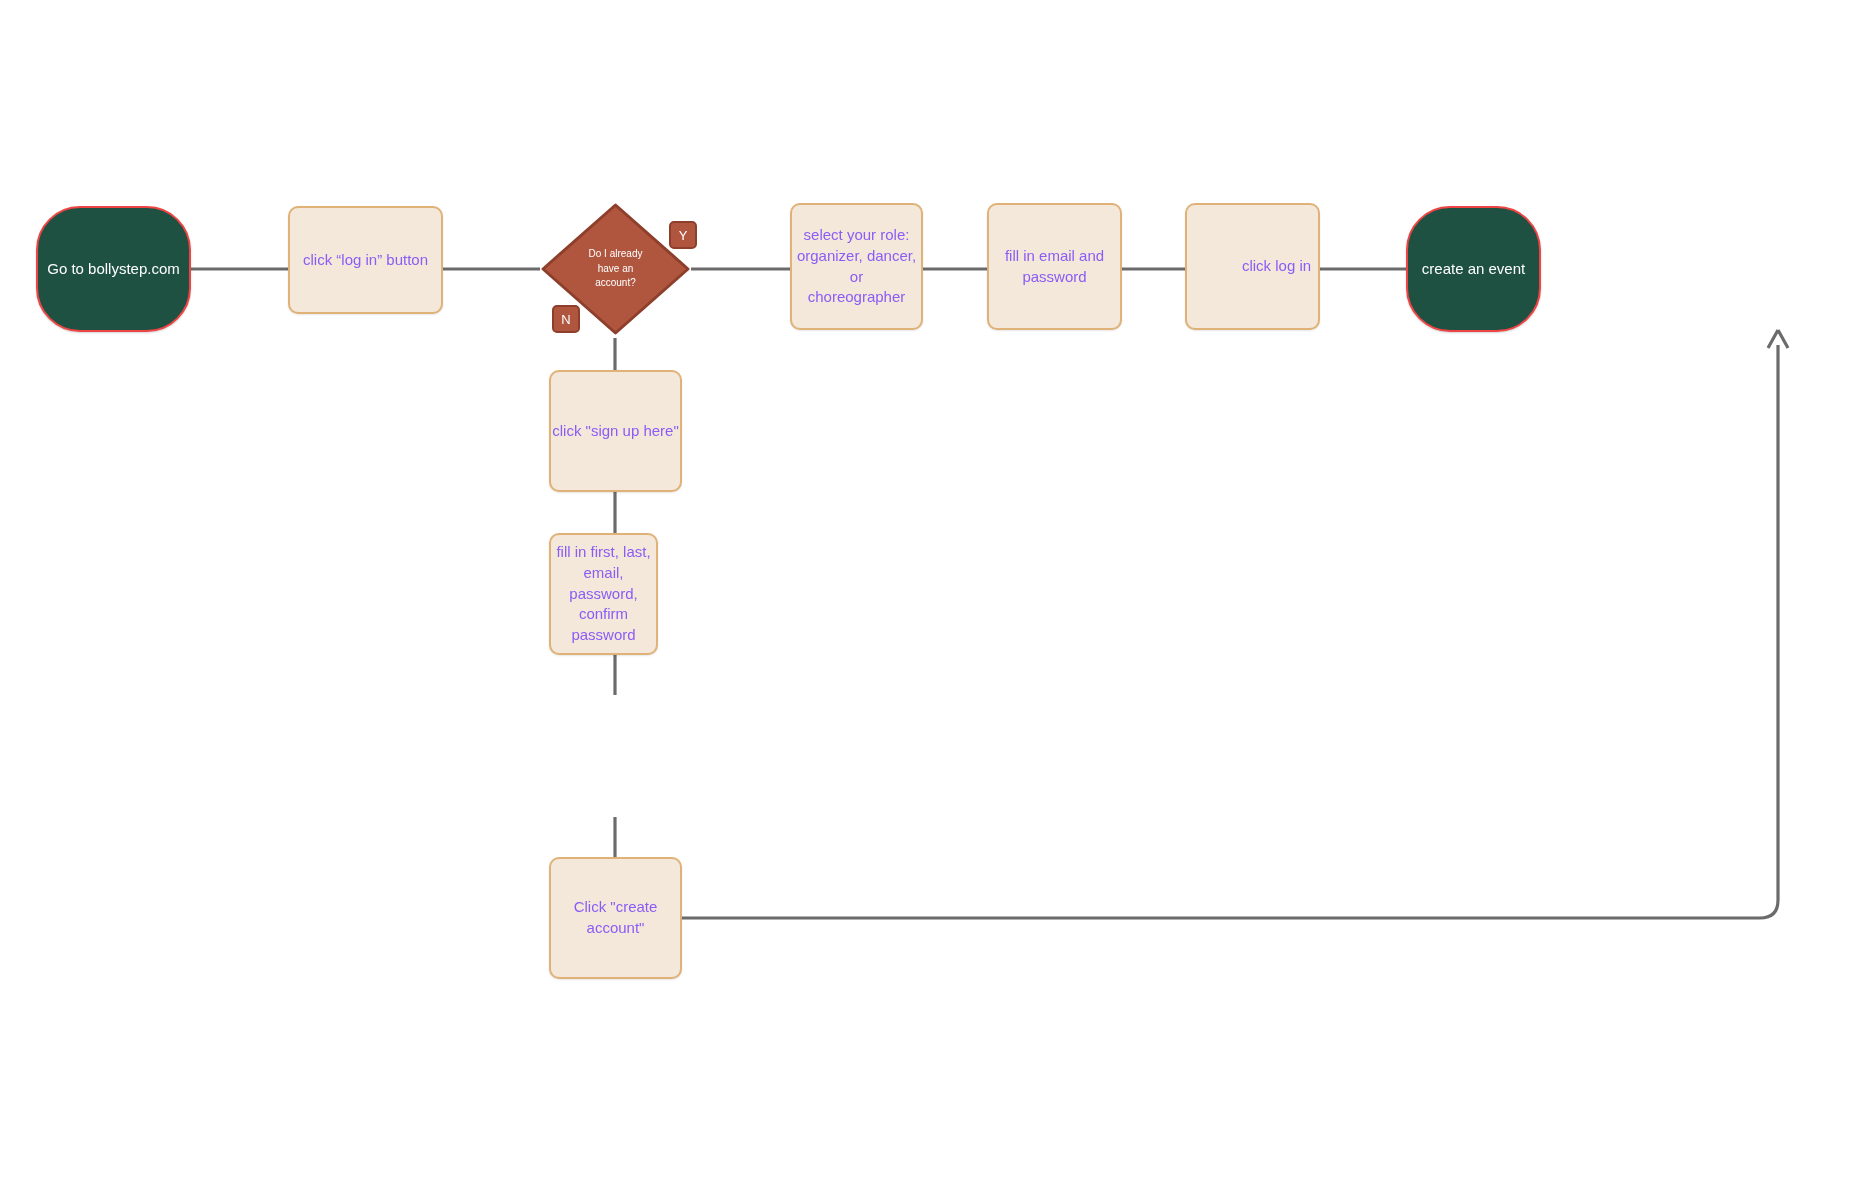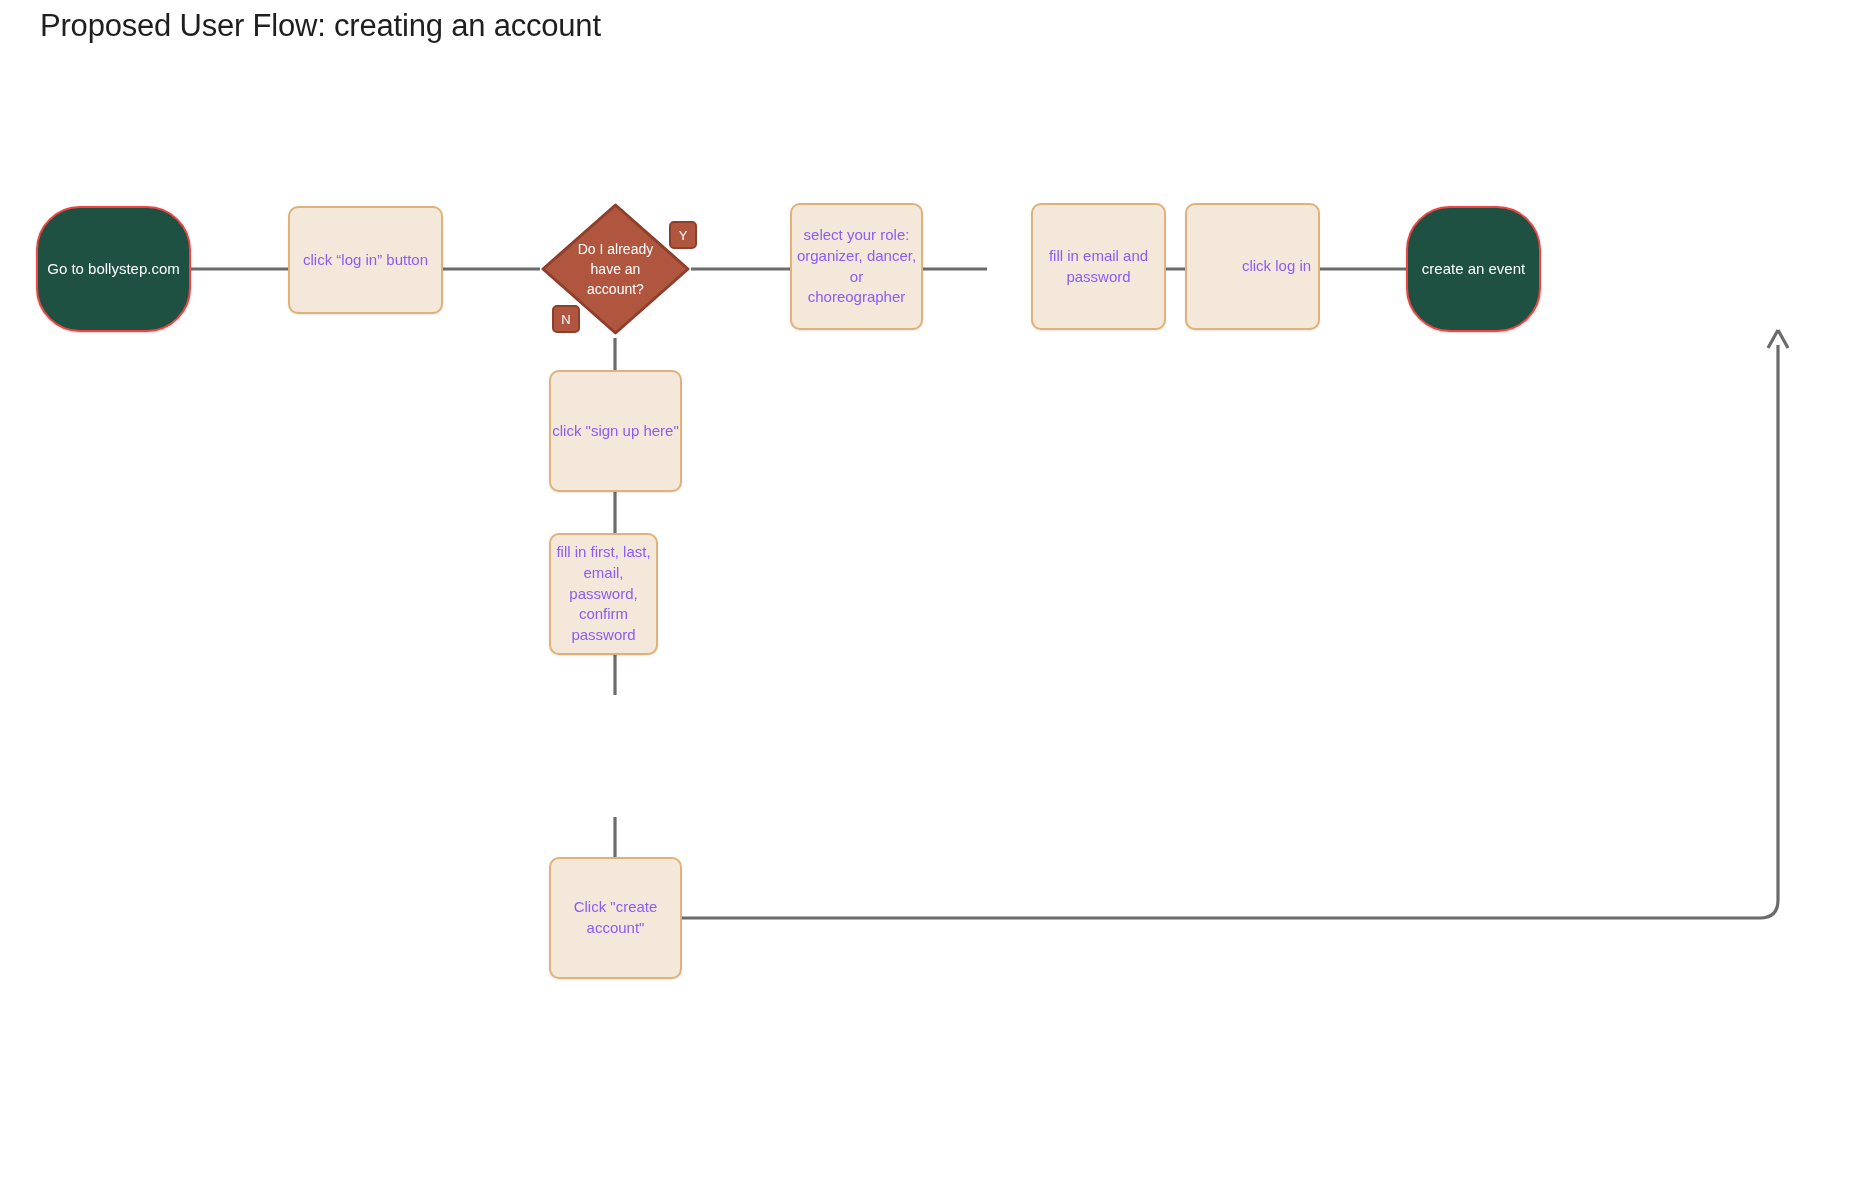--- a/index.html
+++ b/index.html
@@ -92,21 +92,21 @@
     position: absolute;
     left: 0;
     top: 0;
     width: 100%;
     height: 100%;
   }
   .node.decision .node-label {
     position: relative;
     z-index: 2;
     color: #ffffff;
-    font-size: 14px;
+    font-size: 10px;
     line-height: 1.45;
   }
 
   
   .badge {
     position: absolute;
     box-sizing: border-box;
     width: 28px;
     height: 28px;
     background: #b0563f;
@@ -118,21 +118,20 @@
     align-items: center;
     justify-content: center;
     z-index: 4;
   }
 </style>
 </head>
 <body>
 
 <div id="canvas">
 
-  <div id="title">Proposed User Flow: creating an account</div>
 
   <svg id="wires" viewBox="0 0 1866 1178" width="1866" height="1178" xmlns="http://www.w3.org/2000/svg">
     <g stroke="#6b6b6b" stroke-width="3.2" fill="none" stroke-linecap="butt">
 
       <line x1="191" y1="269" x2="288" y2="269"></line>
 
       <line x1="443" y1="269" x2="540" y2="269"></line>
 
       <line x1="691" y1="269" x2="790" y2="269"></line>
 
@@ -180,21 +179,21 @@
   <div class="badge" style="left:552px; top:305px;">
     <span>N</span>
   </div>
 
   <div class="node process" style="left:790px; top:203px; width:133px; height:127px;">
     <span class="node-label">select your role:
 organizer, dancer, or
 choreographer</span>
   </div>
 
-  <div class="node process" style="left:987px; top:203px; width:135px; height:127px;margin-left:44px;">
+  <div class="node process" style="left:987px; top:203px; width:135px; height:127px;">
     <span class="node-label">fill in email and
 password</span>
   </div>
 
   <div class="node process" style="left:1185px; top:203px; width:135px; height:127px;padding-left:48px;">
     <span class="node-label">click log in</span>
   </div>
 
   <div class="node terminal" style="left:1406px; top:206px; width:135px; height:126px;">
     <span class="node-label">create an event</span>

